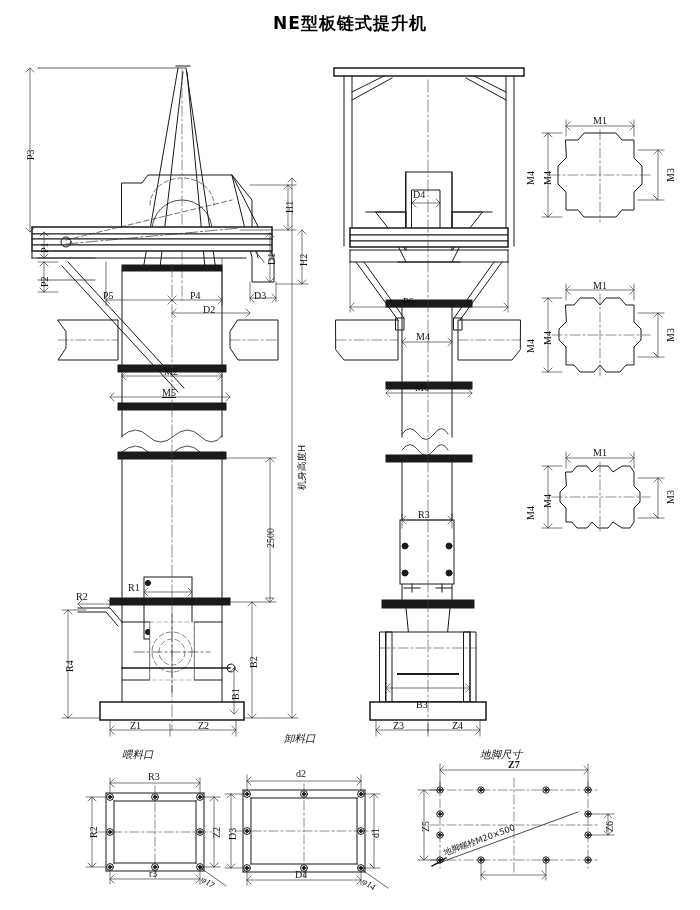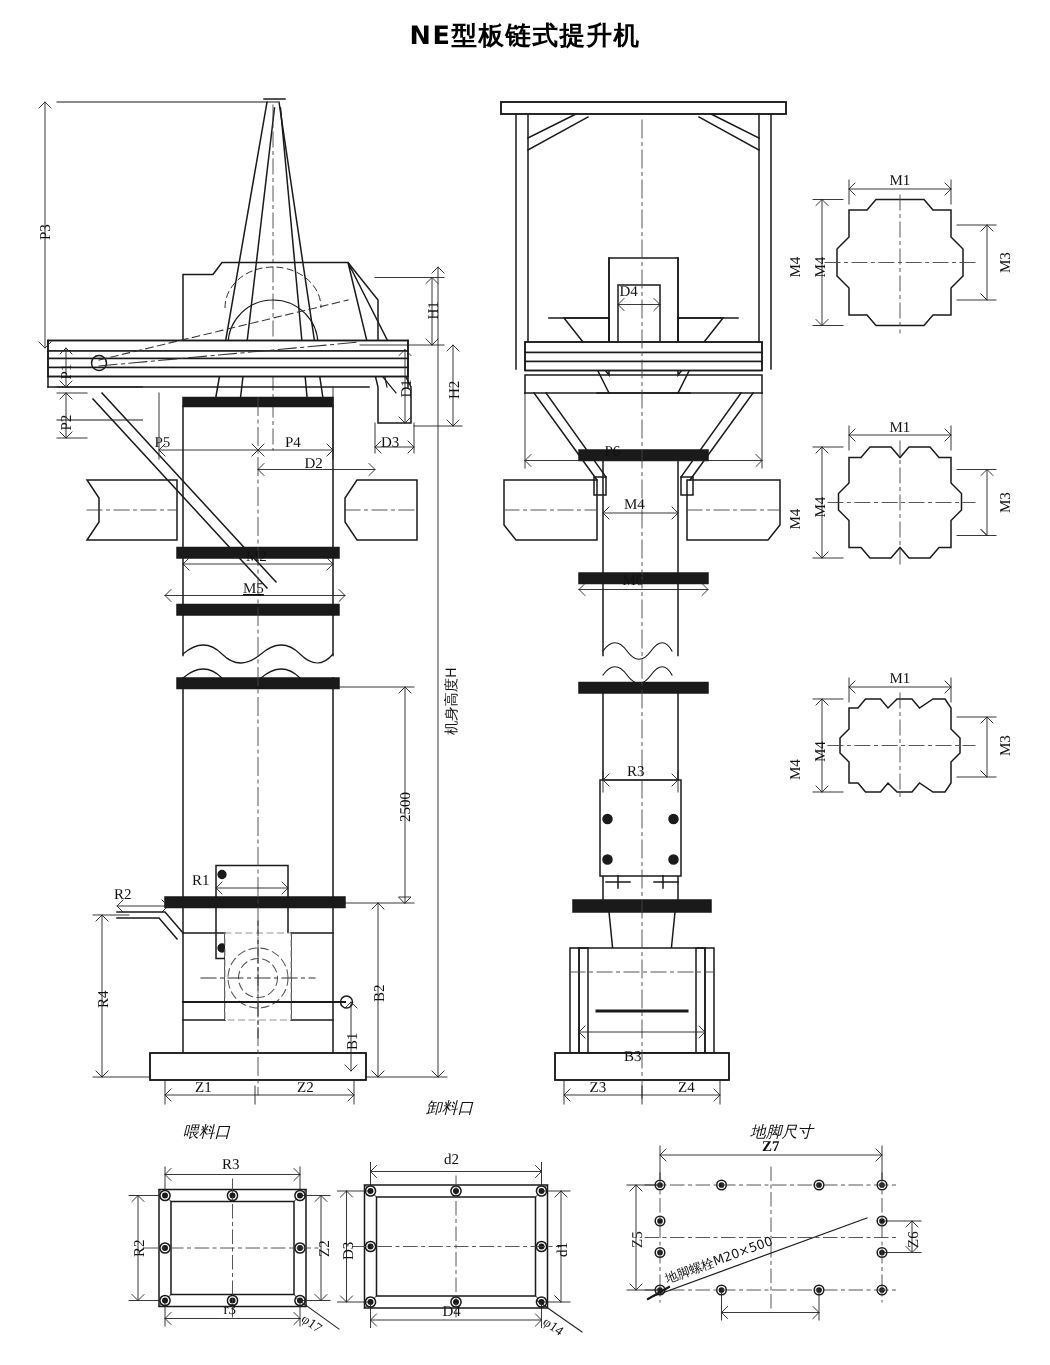--- a/index.html
+++ b/index.html
@@ -538,21 +538,21 @@
   <div class="lbl" style="left:593px;top:281px;">M1</div>
   <div class="lbl v" style="left:543px;top:345px;">M4</div>
   <div class="lbl v" style="left:666px;top:342px;">M3</div>
 
   <div class="lbl" style="left:593px;top:448px;">M1</div>
   <div class="lbl v" style="left:543px;top:508px;">M4</div>
   <div class="lbl v" style="left:666px;top:504px;">M3</div>
 
   <div class="cap" style="left:122px;top:748px;">喂料口</div>
   <div class="cap" style="left:284px;top:732px;">卸料口</div>
-  <div class="cap" style="left:500px;top:748px;">地脚尺寸</div>
+  <div class="cap" style="left:480px;top:748px;">地脚尺寸</div>
 
   <div class="lbl" style="left:148px;top:772px;">R3</div>
   <div class="lbl v" style="left:89px;top:838px;">R2</div>
   <div class="lbl v" style="left:212px;top:838px;">Z2</div>
   <div class="lbl" style="left:149px;top:869px;">r3</div>
   <div class="ann" style="left:205px;top:874px;transform:rotate(35deg);">φ17</div>
 
   <div class="lbl" style="left:296px;top:769px;">d2</div>
   <div class="lbl v" style="left:228px;top:840px;">D3</div>
   <div class="lbl v" style="left:371px;top:838px;">d1</div>

